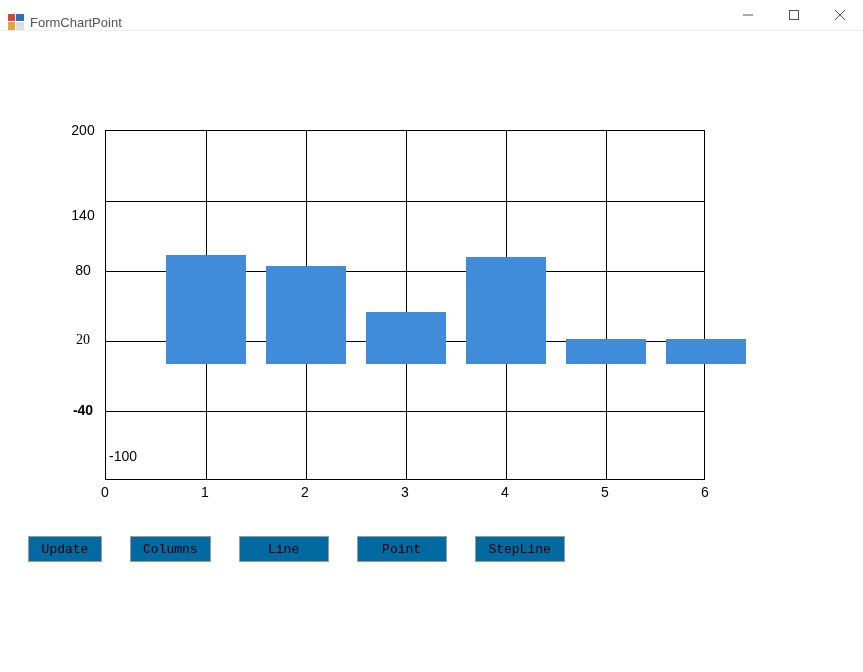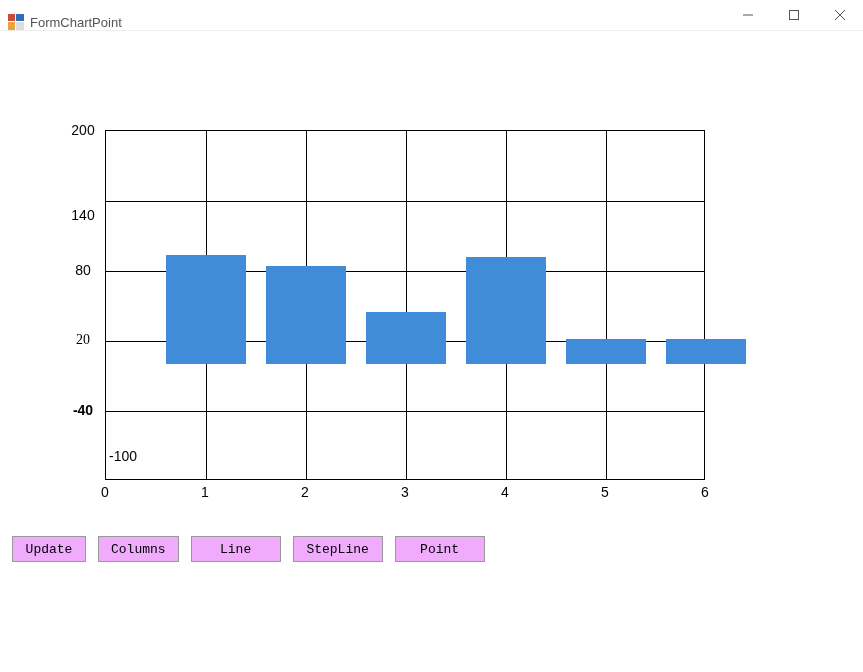--- a/index.html
+++ b/index.html
@@ -120,28 +120,29 @@
     left: 12px;
     top: 536px;
     display: flex;
     gap: 12px;
   }
   .btn {
     box-sizing: border-box;
     height: 26px;
     min-width: 74px;
     padding: 0 12px;
-    background: #f0abfc;
+    background: #0369a1;
     border: 1px solid #9a9a9a;
     font-family: "Consolas","Courier New",monospace;
     font-size: 13px;
     display: flex;
     align-items: center;
     justify-content: center;
     cursor: pointer;
+    margin-left: 16px;
   }
   .btn.col2  { min-width: 80px; }
   .btn.wide  { min-width: 90px; }
 </style>
 </head>
 <body>
 
 <div class="titlebar">
   <span class="icon">
     <svg width="16" height="16">
@@ -205,15 +206,15 @@
       <div class="xtick" style="left: 485px;">4</div>
       <div class="xtick" style="left: 585px;">5</div>
       <div class="xtick" style="left: 685px;">6</div>
     </div>
 </div>
 
 <div class="btnrow">
   <div class="btn">Update</div>
   <div class="btn col2">Columns</div>
   <div class="btn wide">Line</div>
+  <div class="btn wide">Point</div>
   <div class="btn wide">StepLine</div>
-  <div class="btn wide">Point</div>
 </div>
 
 </body></html>

